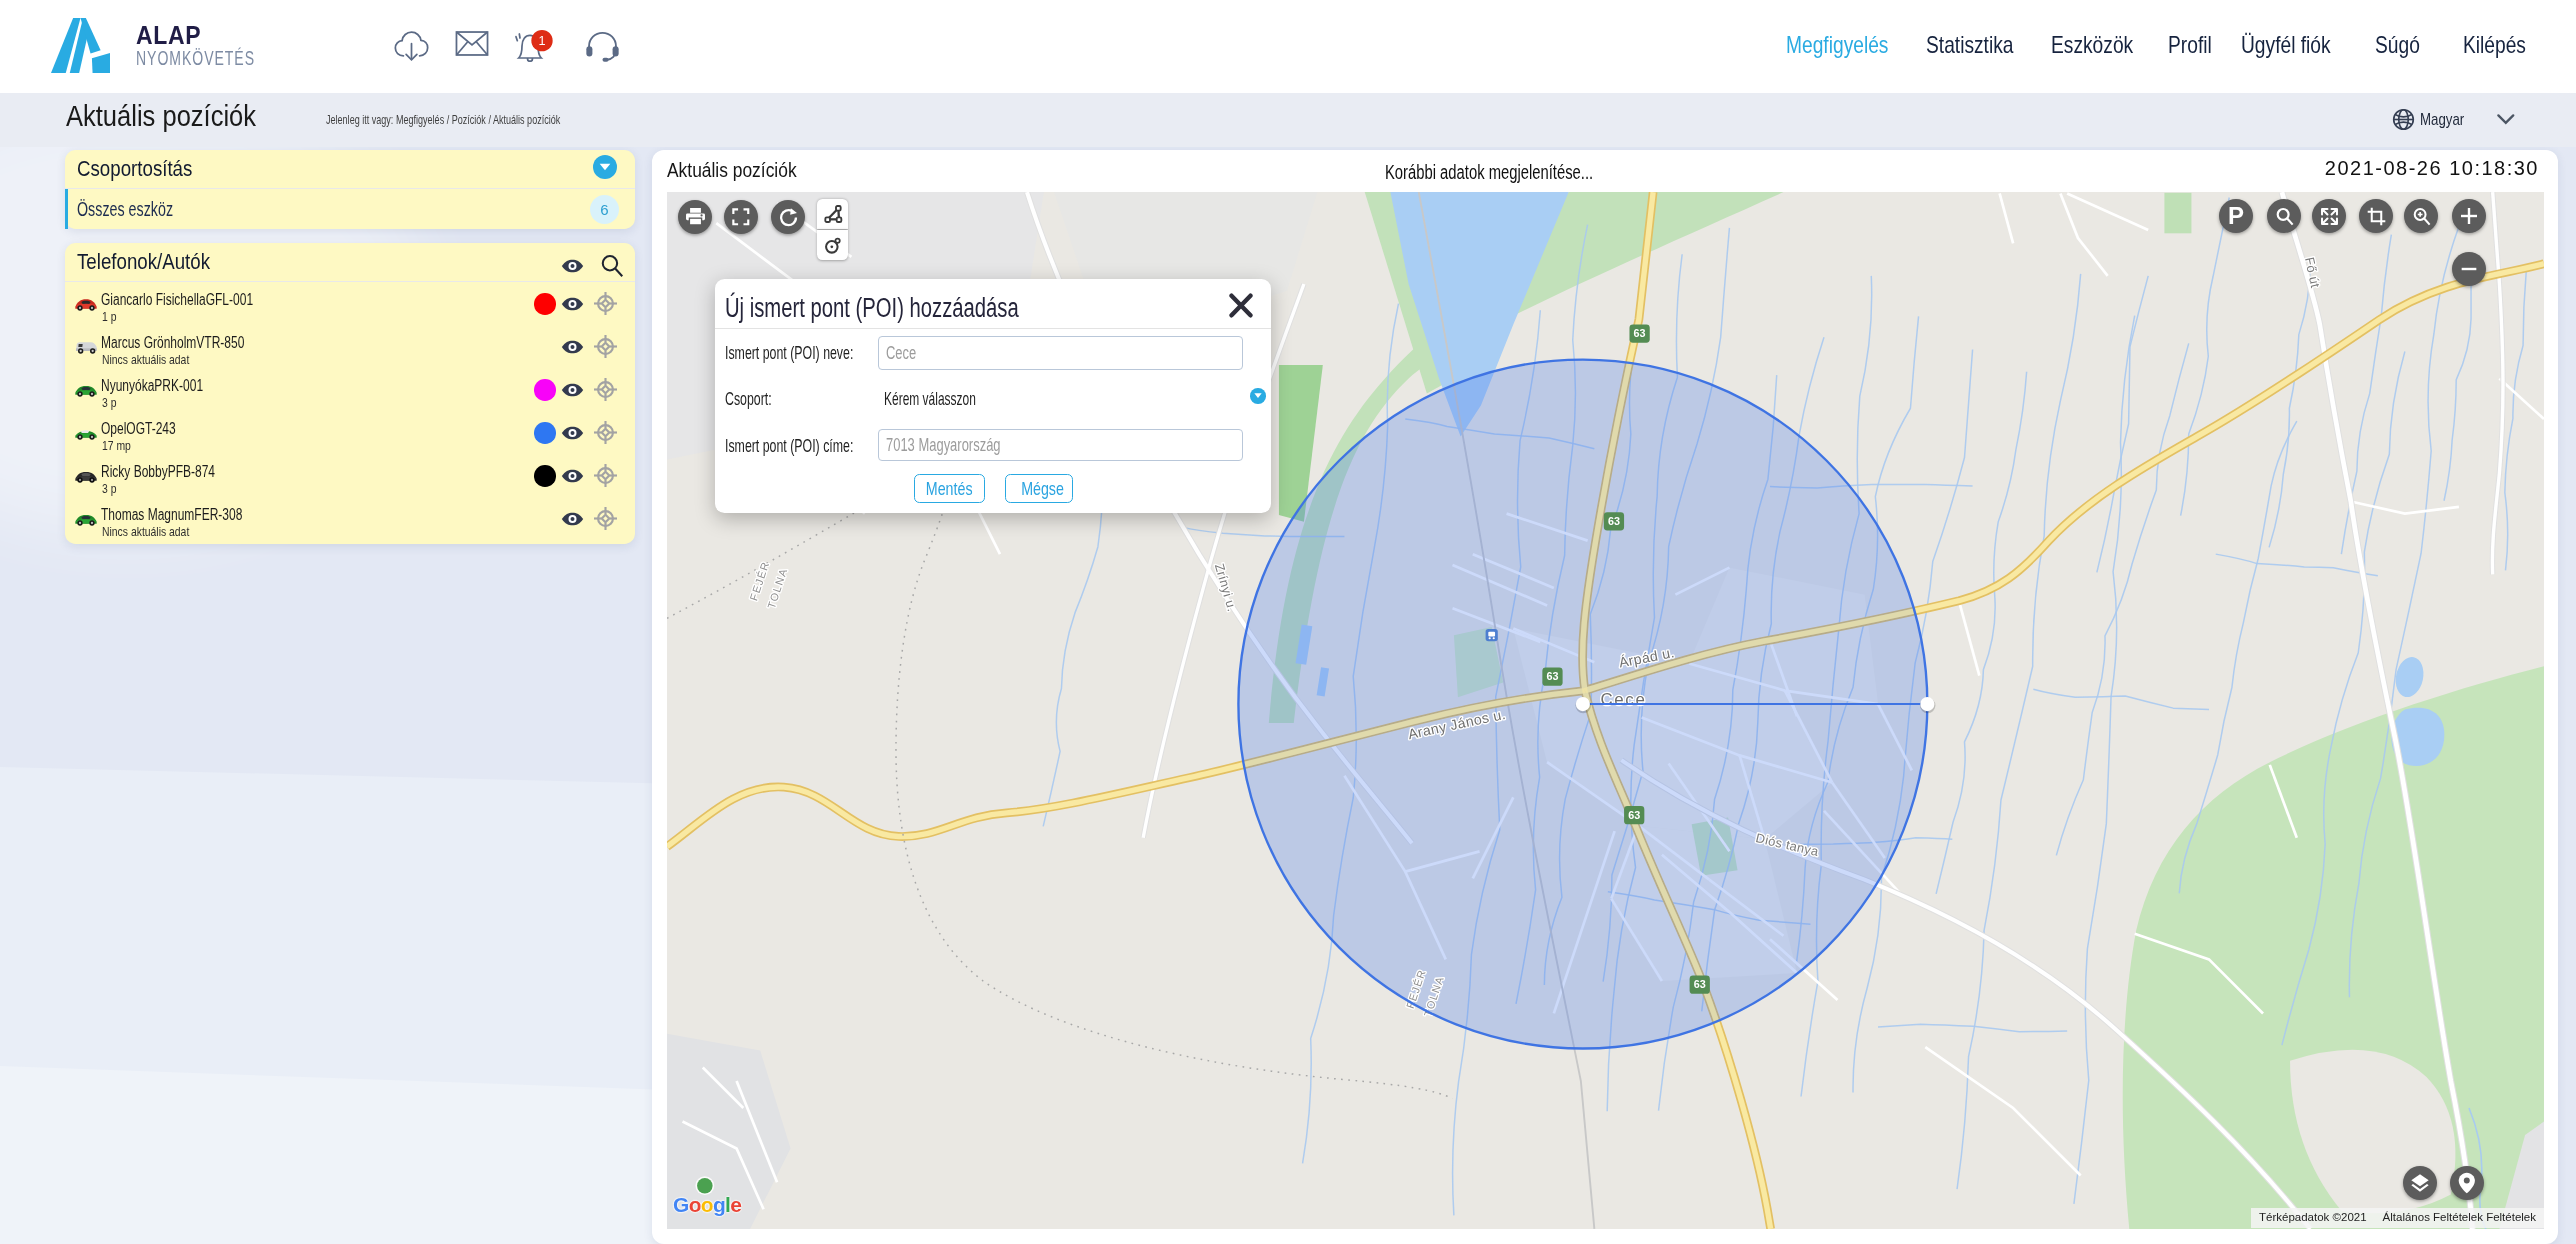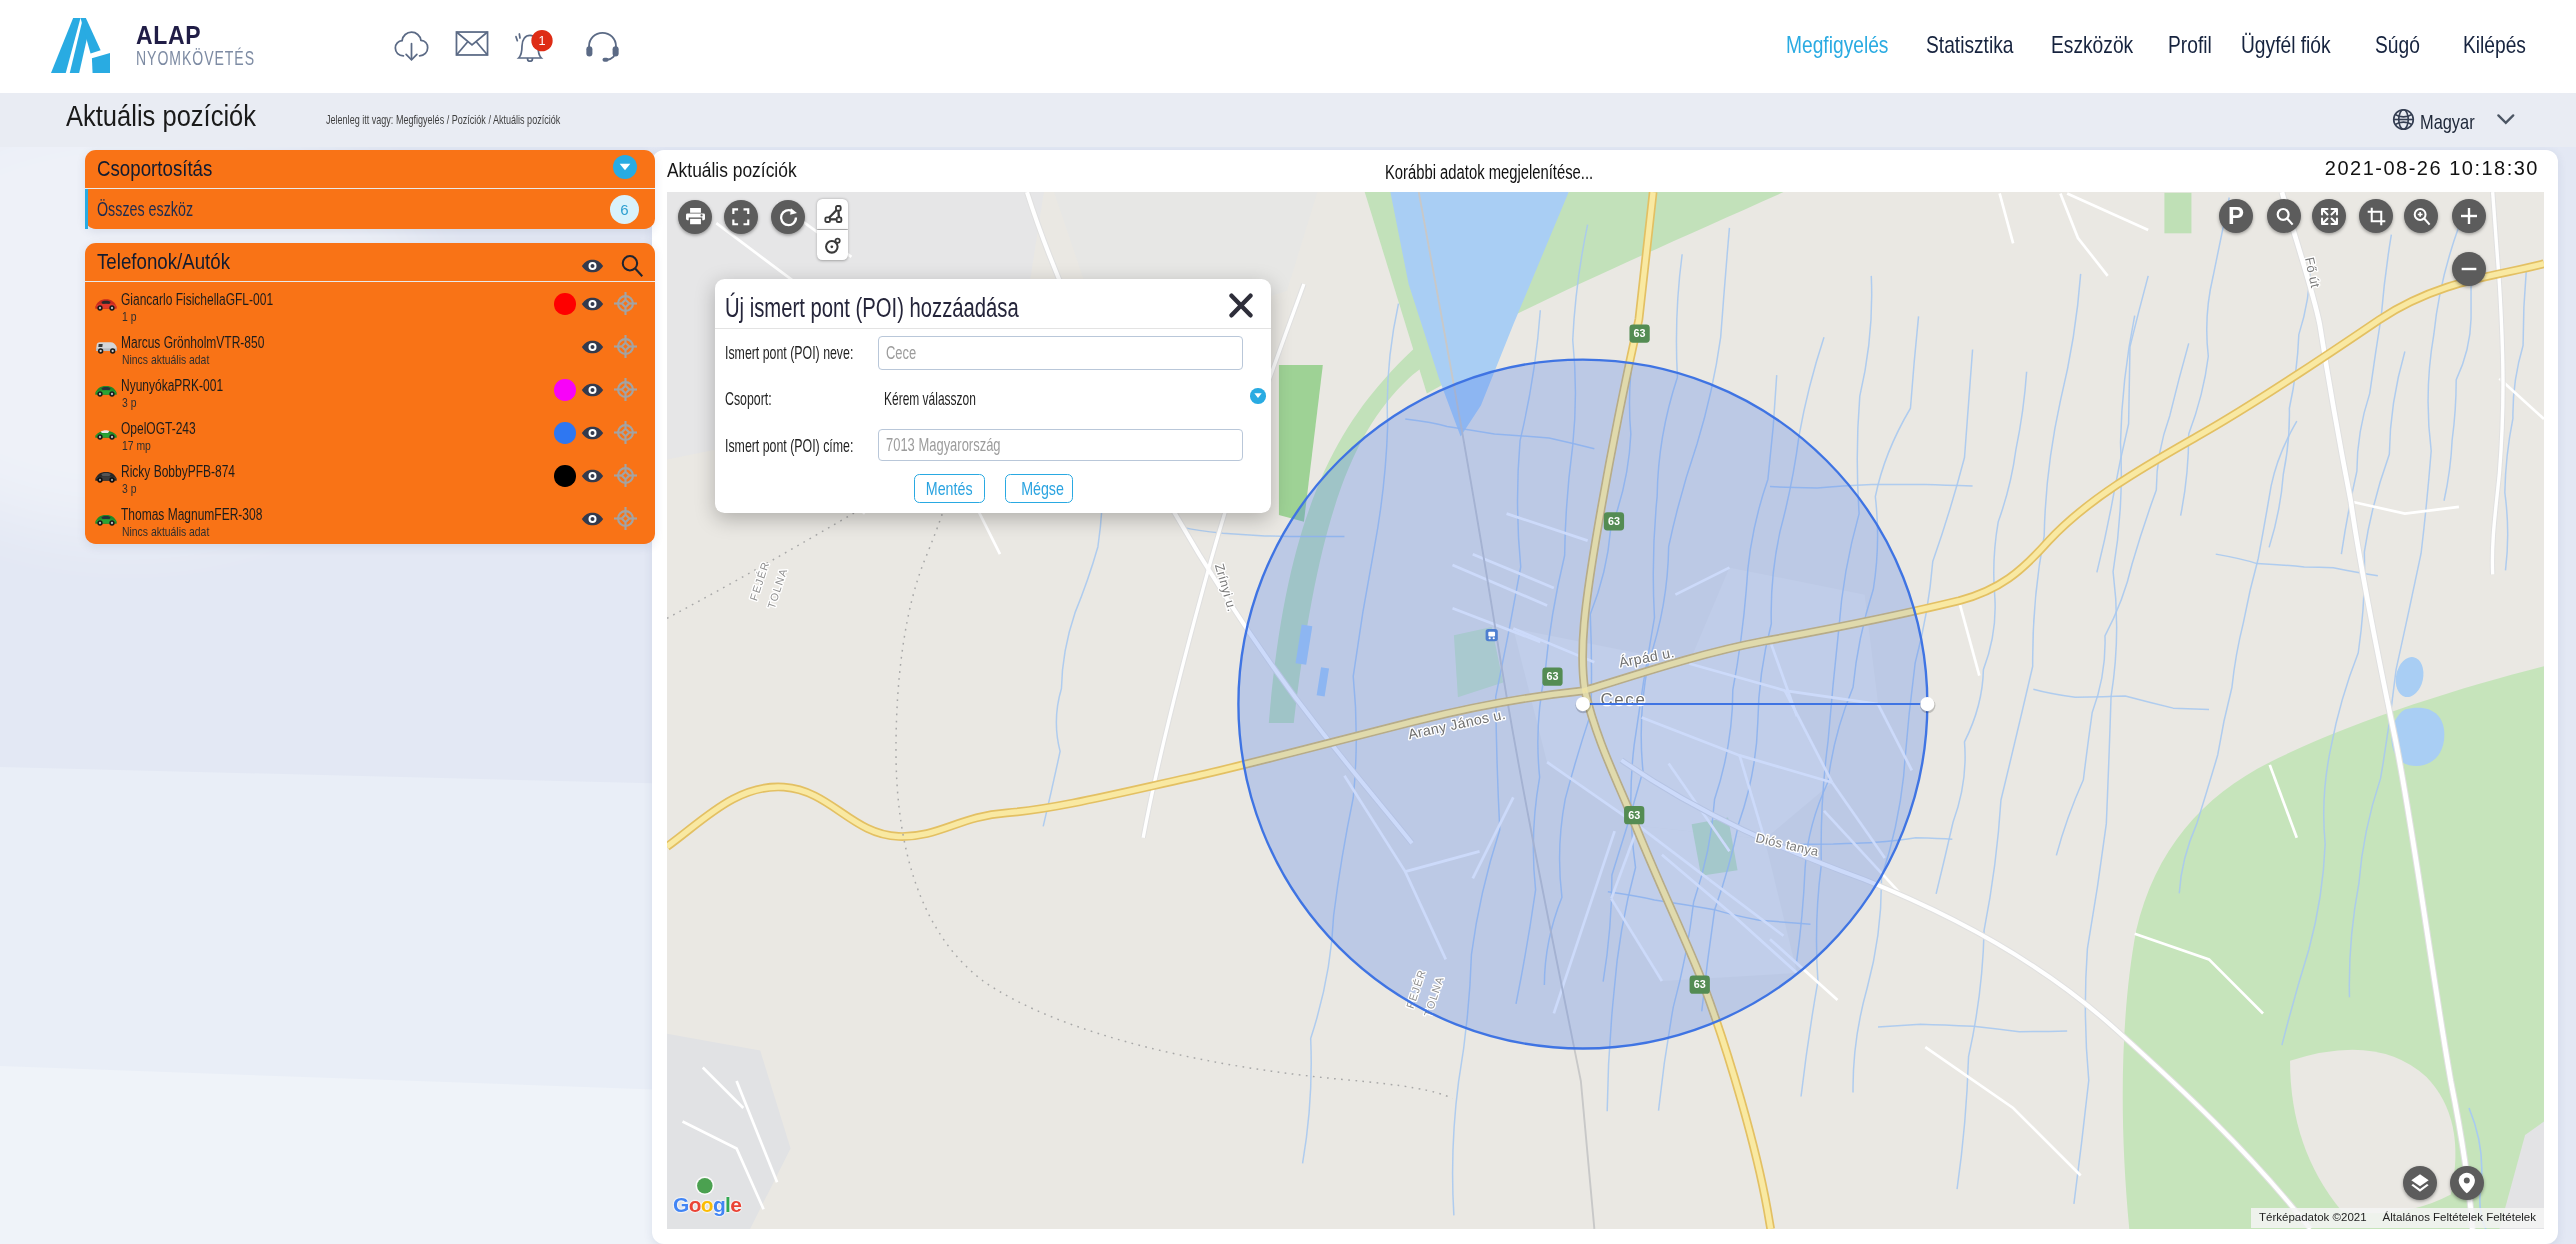--- a/index.html
+++ b/index.html
@@ -13,22 +13,22 @@
   .band3 { left:0; top:1066px; width:946px; height:179px; background:#eff3f9; clip-path:polygon(0 0,946px 34px,946px 179px,0 179px); z-index:0; }
   .header { left:0; top:0; width:2576px; height:93px; background:#fff; z-index:5; }
   .hz { z-index:6; }
   .logo-alap { left:136px; top:21px; font-size:25px; font-weight:bold; letter-spacing:0.7px; color:#201d46; }
   .logo-sub { left:136px; top:46px; font-size:21px; letter-spacing:1.4px; color:#7d8ba3; }
   .hicon { top:30px; }
   .navi { top:31px; font-size:24px; color:#16233e; z-index:6; position:absolute; }
   .subbar { left:0; top:93px; width:2576px; height:54px; background:#e9ecf3; z-index:4; }
   .pgtitle { left:66px; top:100px; font-size:29px; color:#1a1a1a; z-index:6; }
   .crumb { left:279px; top:112px; font-size:13.5px; color:#3f3f3f; z-index:6;margin-left:47px; }
-  .lang-globe { left:2392px; top:108px; z-index:6; } .lang-txt { left:2420px; top:110px; font-size:21px; color:#20293a; z-index:6; } .lang-chev { left:2497px; top:114px; z-index:6; }
-  .panel { background:#f97316; border-radius:10.8px; box-shadow:0 2.7px 9.5px rgba(40,60,110,.10); z-index:3;margin-left:20px; }
+  .lang-globe { left:2392px; top:108px; z-index:6; } .lang-txt { left:2420px; top:110px; font-size:17px; color:#20293a; z-index:6; } .lang-chev { left:2497px; top:114px; z-index:6; }
+  .panel { background:#fef9c3; border-radius:10.8px; box-shadow:0 2.7px 9.5px rgba(40,60,110,.10); z-index:3; }
   #p1 { left:65px; top:150px; width:570px; height:79px; }
   #p2 { left:65px; top:243px; width:570px; height:301px; }
   .ptitle { font-size:22px; color:#121b30; }
   .divline { position:absolute; left:0; right:0; height:0.7px; background:#e9e9e9; }
   .bluebtn { width:24px; height:24px; border-radius:50%; background:#29abe2; display:flex; align-items:center; justify-content:center; }
   .accent { left:0; top:39px; width:3.4px; height:40px; background:#29abe2; }
   .osszes { left:12px; top:47px; font-size:21px; color:#1d2c50; }
   .badge6 { left:525px; top:45px; width:29px; height:29px; border-radius:50%; background:#d9f2fb; color:#2d9fd0; font-size:15px; display:flex; align-items:center; justify-content:center; }
   .vrow { position:absolute; left:0; width:570px; height:43px; }
   .vname { position:absolute; left:36px; top:9.5px; font-size:16px; color:#1c1c1c; }

